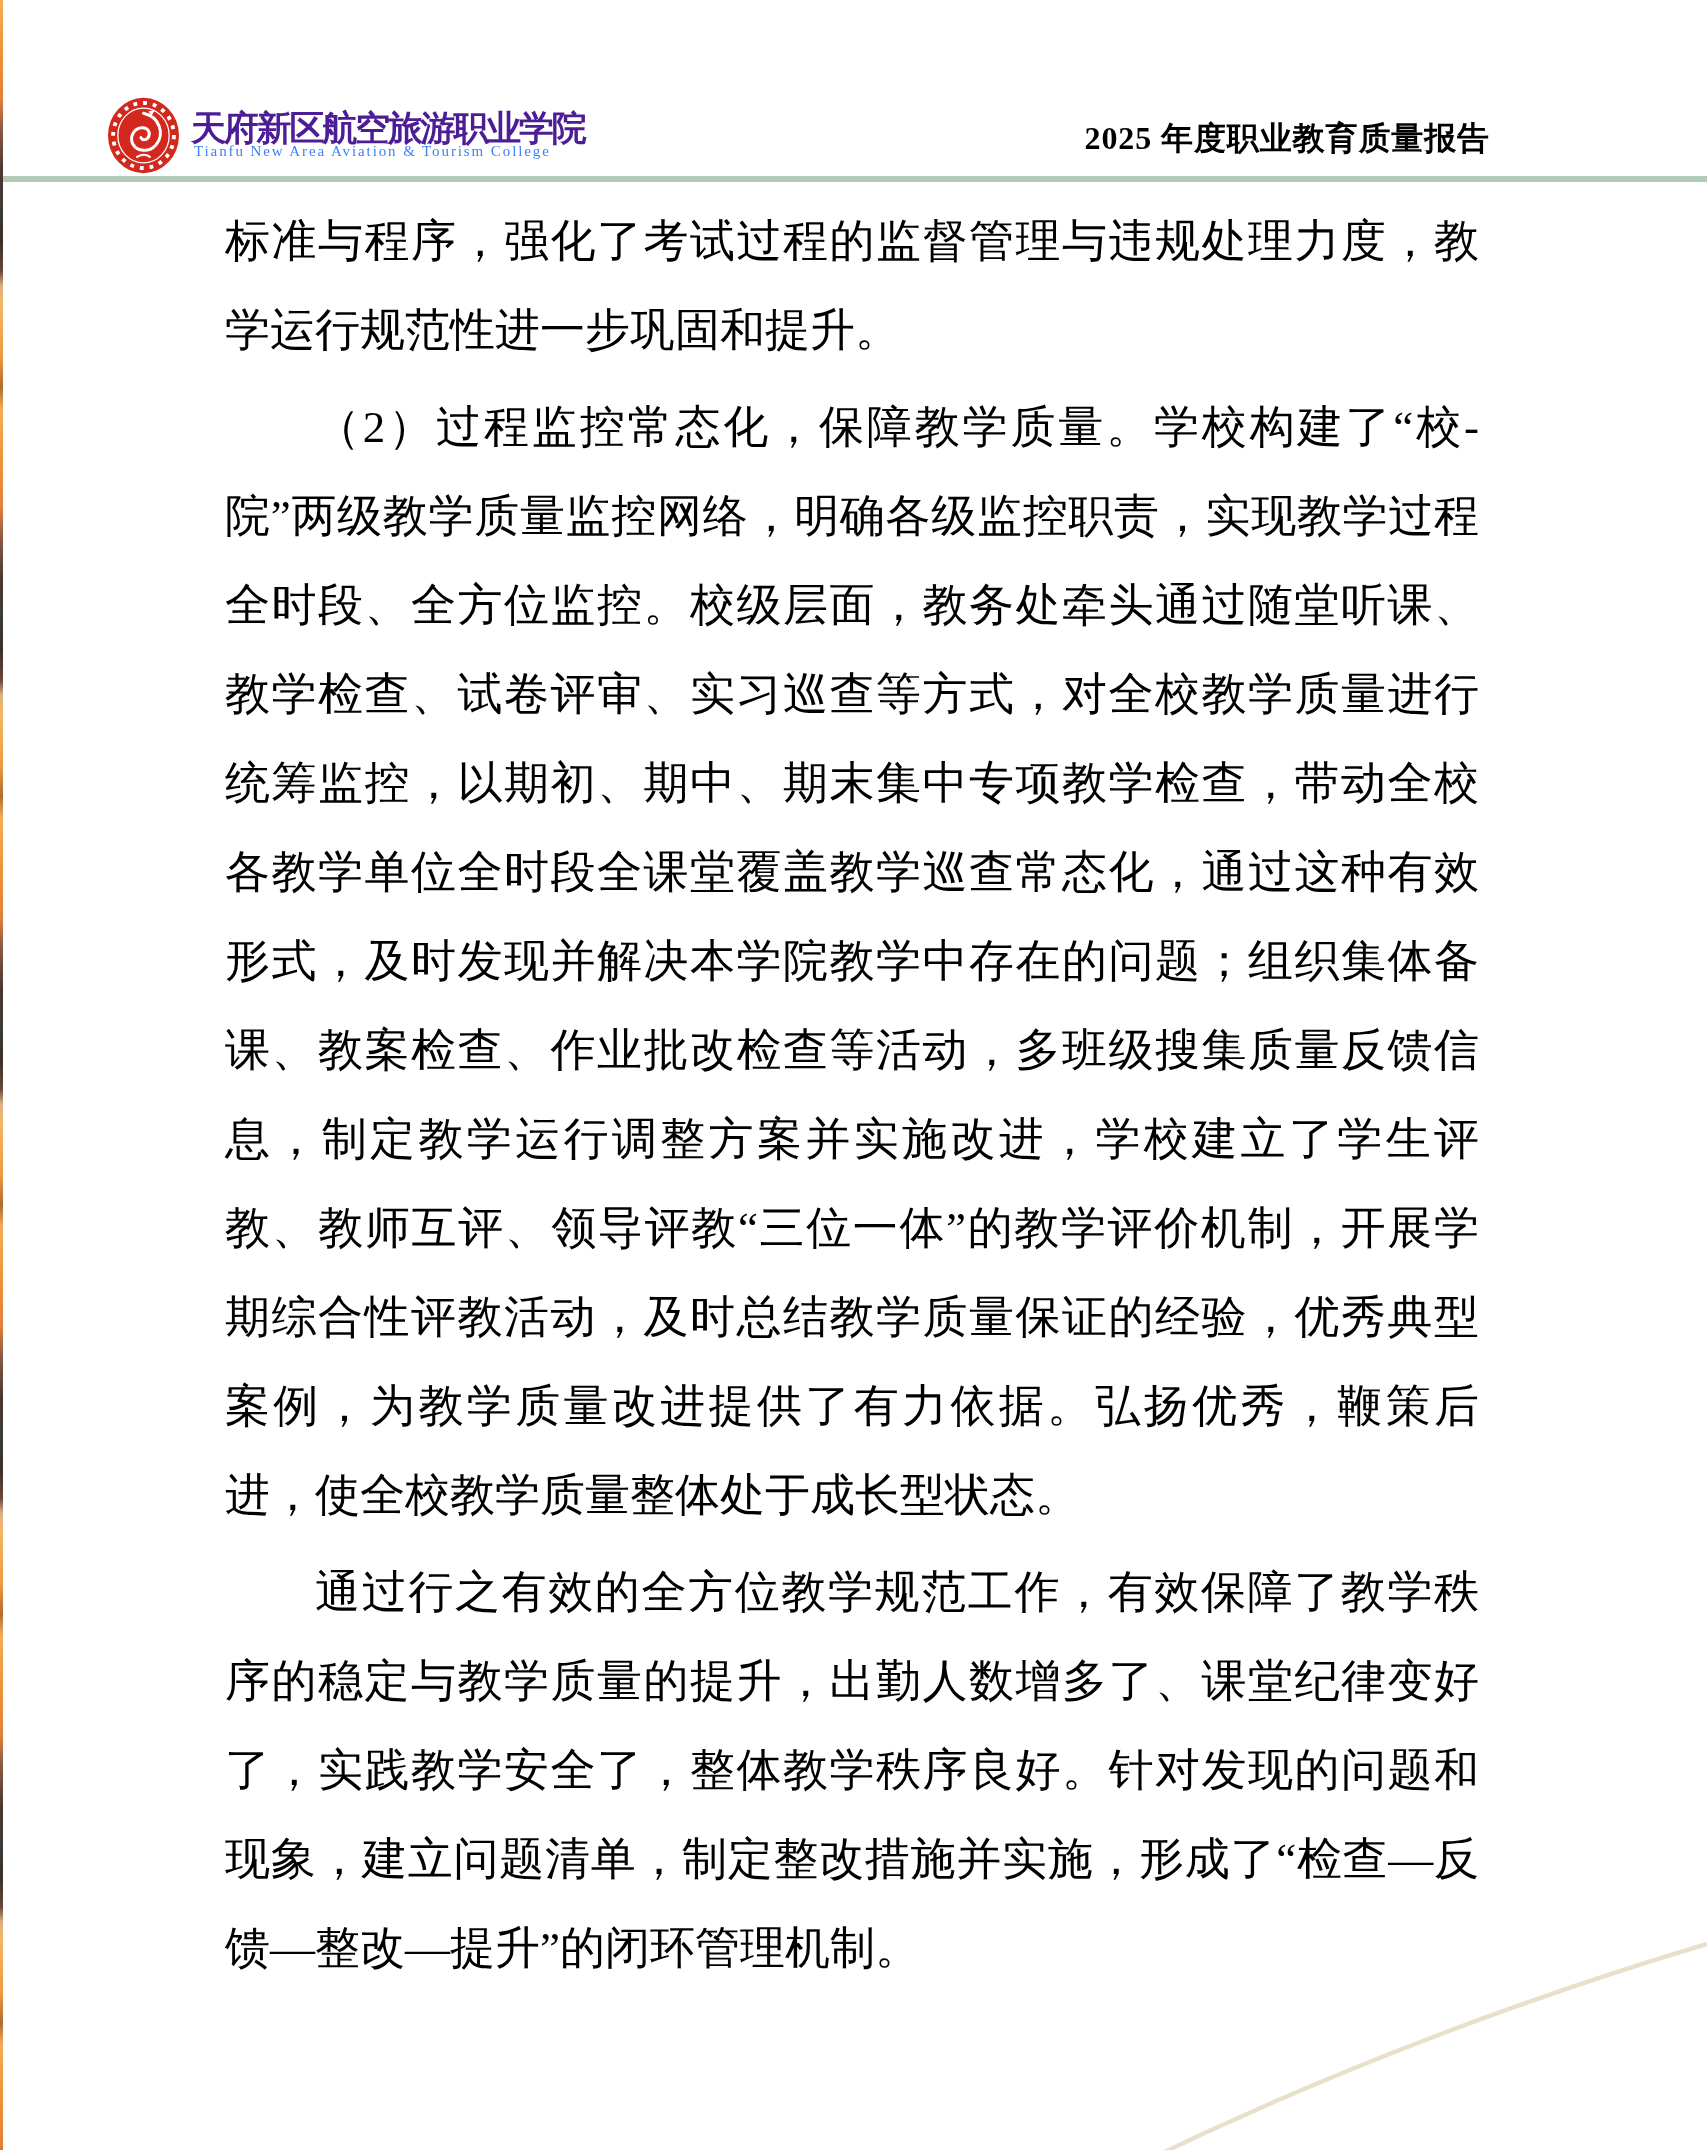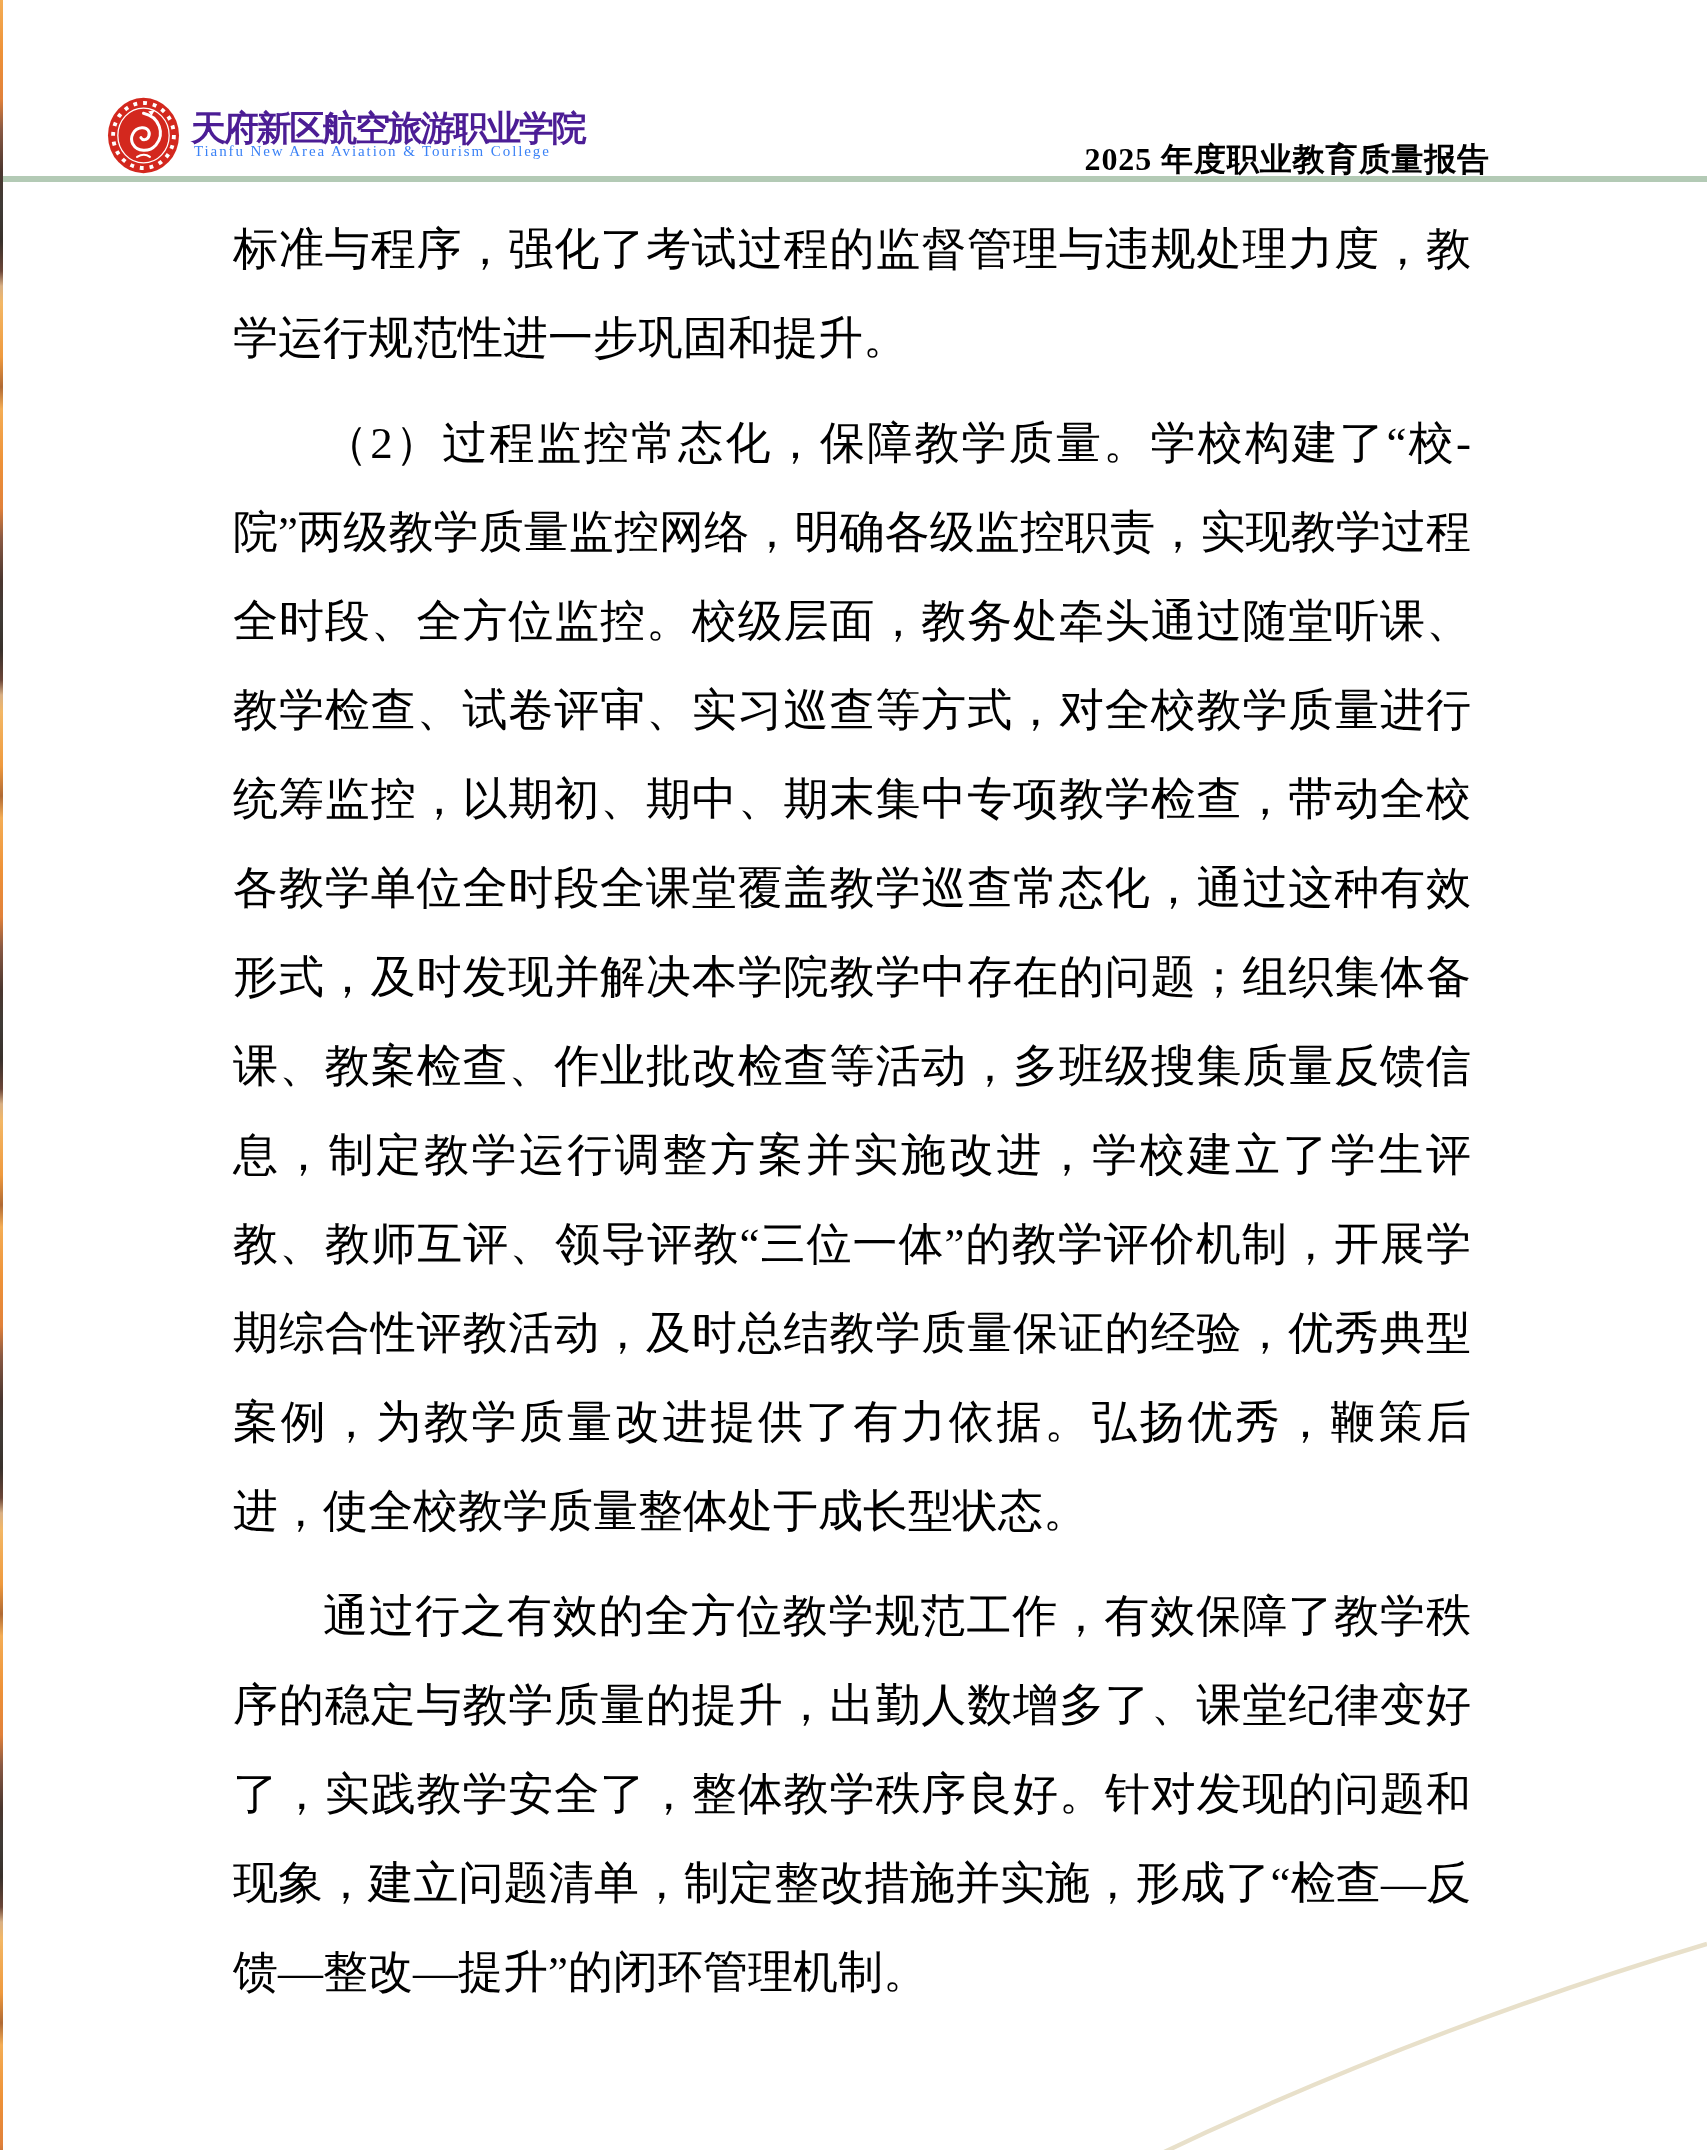--- a/index.html
+++ b/index.html
@@ -67,21 +67,21 @@
     left: 194px; top: 143px;
     font-size: 15px;
     letter-spacing: 1.9px;
     color: #3b82f6;
     white-space: nowrap;
     z-index: 2;
     font-family: "Liberation Serif", serif;
   }
   .report-title {
     position: absolute;
-    top: 138px;
+    top: 117px;
     right: 217px;
     font-size: 32px;
     font-weight: bold;
     color: #000000;
     letter-spacing: 0.9px;
     white-space: nowrap;
     z-index: 2;
     font-family: "Liberation Serif", serif;
   }
 
@@ -92,21 +92,21 @@
     width: 1270px;
     color: #000000;
     font-size: 45px;
     line-height: 89px;
     text-align: justify;
     text-justify: inter-ideograph;
     line-break: strict;
     z-index: 2;
     font-family: "Liberation Serif", serif;
   }
-  .content p { margin: 16px; padding: 0; }
+  .content p { margin: 8px; padding: 0; }
   .content p.indent { text-indent: 2em; }
 
   
   .deco-svg {
     position: absolute;
     left: 0; top: 0;
     width: 1707px; height: 2414px;
     z-index: 0;
     pointer-events: none;
   }

